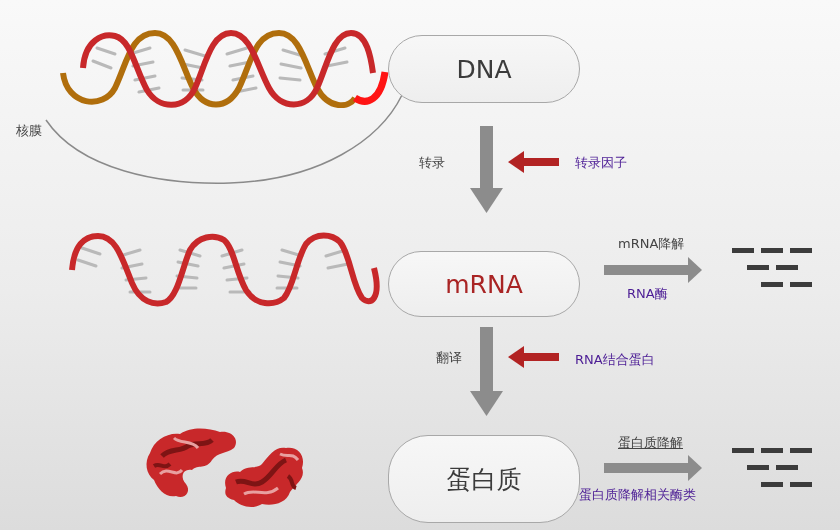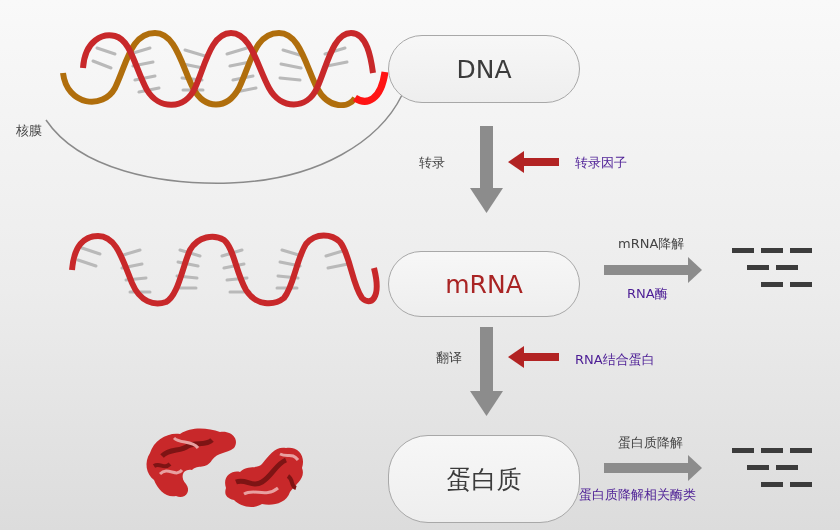--- a/index.html
+++ b/index.html
@@ -148,21 +148,21 @@
     <path d="M104,76 C114,70 126,80 138,70" fill="none" stroke="#e8a0a0" stroke-width="3"></path>
     <path d="M140,36 C148,40 152,34 158,42" fill="none" stroke="#e8a0a0" stroke-width="3"></path>
     <path d="M148,58 C154,62 150,68 156,70" fill="none" stroke="#7e1414" stroke-width="4"></path>
   </g>
 </svg>
 
 <div class="pill" style="left:388px; top:435px; width:192px; height:88px;">
   <span>蛋白质</span>
 </div>
 
-<div class="label" style="left:618px; top:434px;">蛋白质降解</div>
+<div class="label" style="left:618px; top:434px;text-decoration:underline;">蛋白质降解</div>
 <svg class="abs" style="left:604px; top:454px;" width="100" height="28">
   <rect x="0" y="9" width="86" height="10" fill="#8c8c8c"></rect>
   <polygon points="84,1 98,14 84,27" fill="#8c8c8c"></polygon>
 </svg>
 <div class="label red" style="left:579px; top:486px;">蛋白质降解相关酶类</div>
 <svg class="abs" style="left:730px; top:446px;" width="86" height="46">
   <g fill="#3c3c3c">
     <rect x="2" y="2" width="22" height="5"></rect>
       <rect x="31" y="2" width="22" height="5"></rect>
       <rect x="60" y="2" width="22" height="5"></rect>

